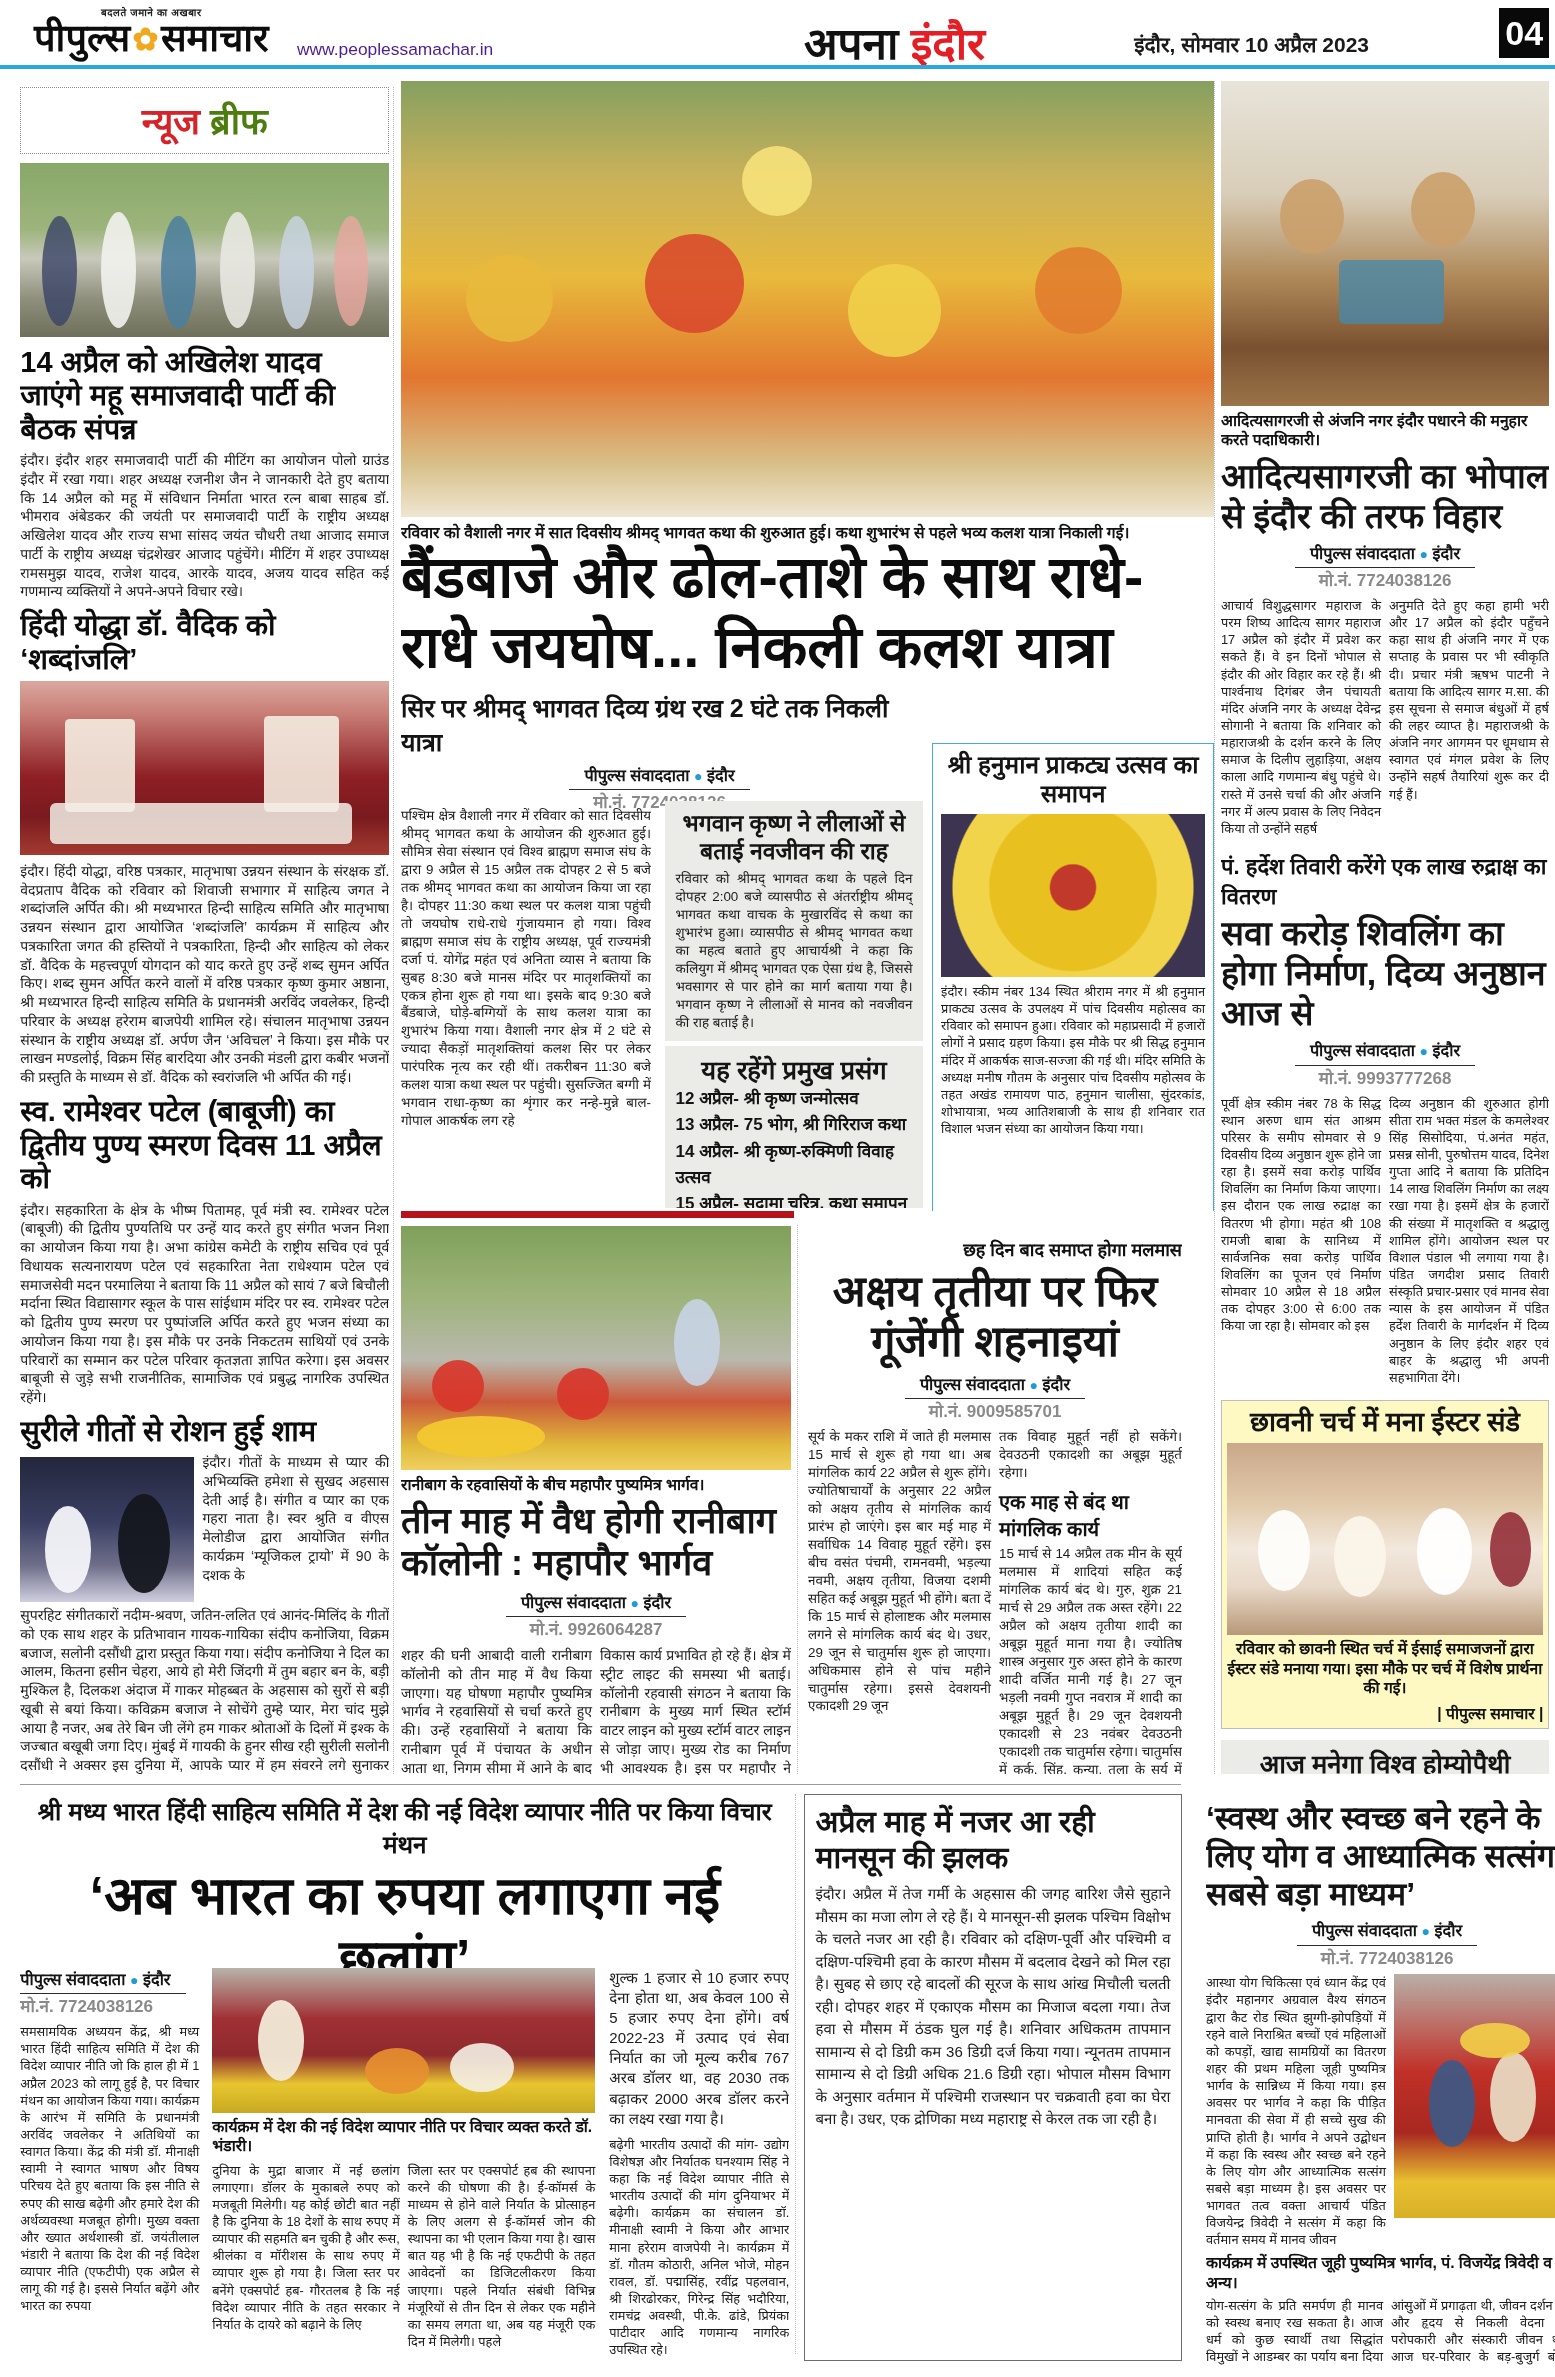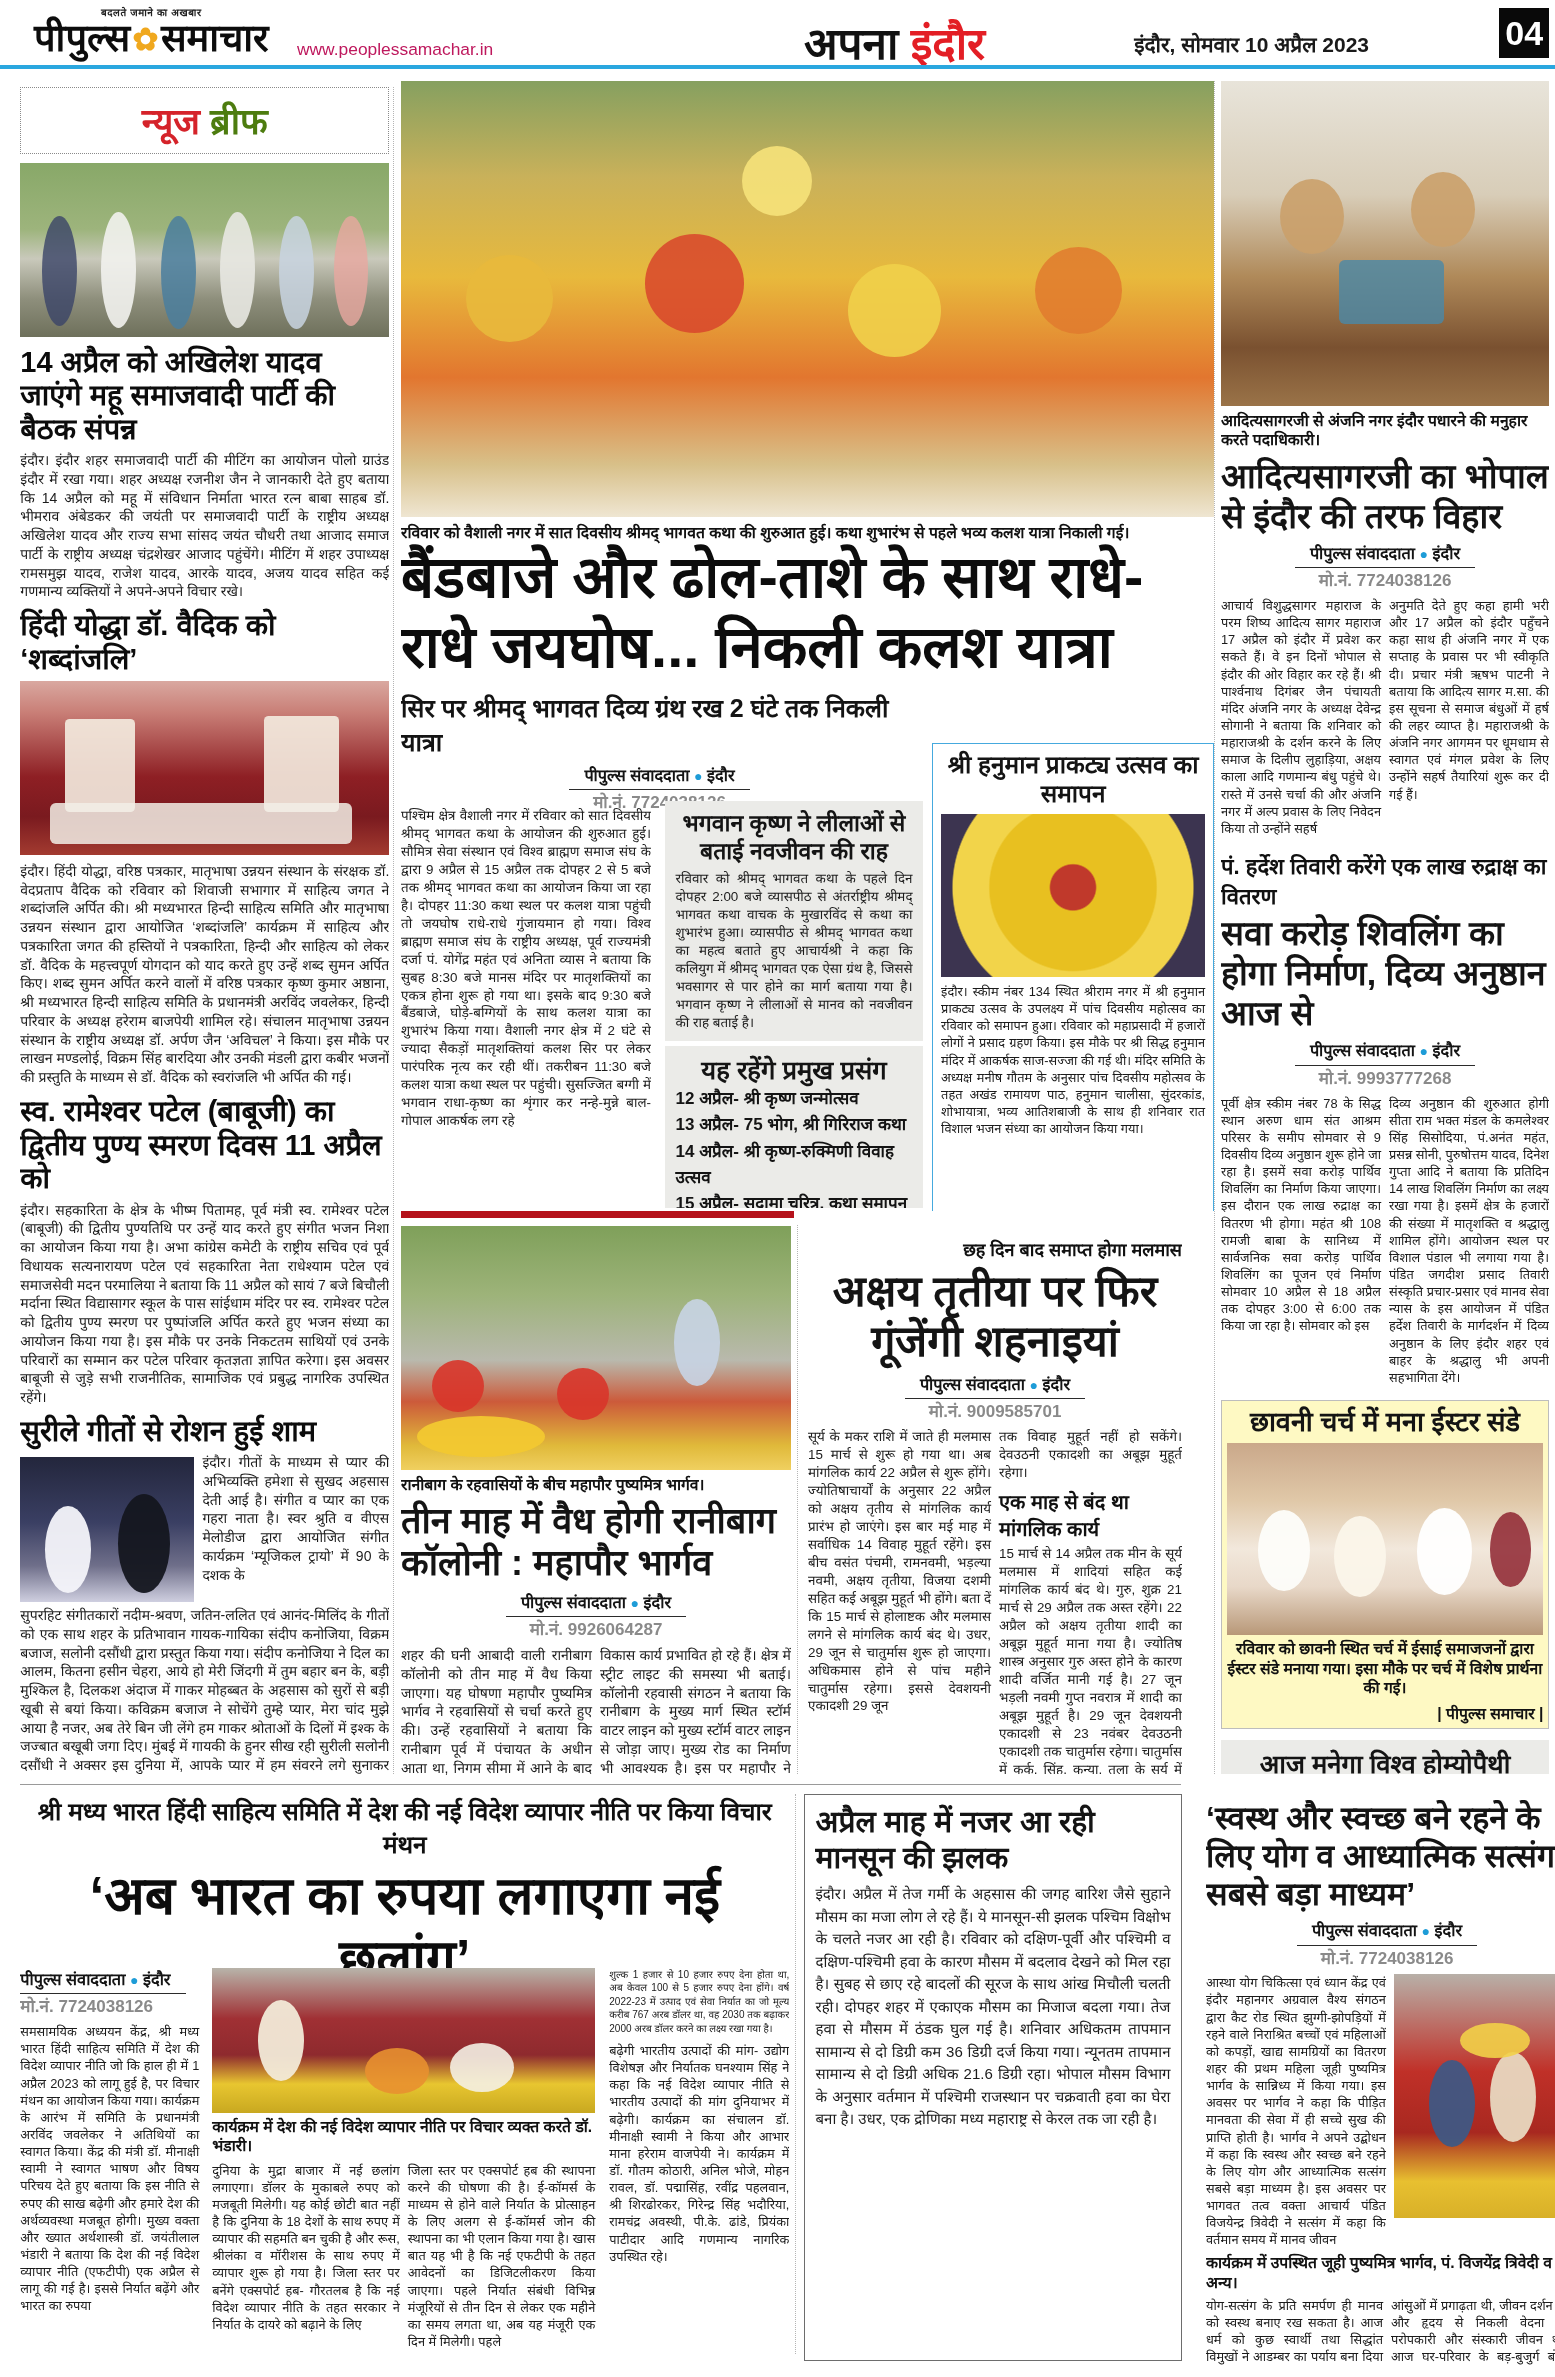--- a/index.html
+++ b/index.html
@@ -4,21 +4,21 @@
 <style>
   html,body{margin:0;padding:0;background:#fff;}
   body{font-family:"Liberation Sans",sans-serif;color:#141414;width:1555px;}
   .page{position:relative;width:1555px;height:2377px;background:#fff;overflow:hidden;}
   
   header{position:absolute;top:0;left:0;width:1555px;height:65px;}
   .mast-left{position:absolute;left:34px;top:4.6px;text-align:center;}
   .tagline{font-size:10px;font-weight:700;letter-spacing:0.6px;color:#222;}
   .logo{font-size:38px;font-weight:800;color:#0c0c0c;line-height:1.05;}
   .logo .flower{color:#f0a81e;font-size:31px;vertical-align:middle;padding:0 2.3px;}
-  .website{position:absolute;left:297px;top:39px;font-size:17.4px;color:#be185d;}
+  .website{position:absolute;left:297px;top:39px;font-size:17.4px;color:#4c1d95;}
   .section-title{position:absolute;left:804px;top:22px;font-size:44px;font-weight:800;line-height:1;}
   .section-title .blk{color:#111;}
   .section-title .red{color:#e31e25;}
   .date{position:absolute;right:186px;top:30px;font-size:21px;font-weight:700;color:#1a1a1a;}
   .pageno{position:absolute;right:5.8px;top:8.1px;width:50px;height:50px;background:#090909;color:#fff;
           font-size:34px;font-weight:700;display:flex;align-items:center;justify-content:center;}
   .bluebar{position:absolute;top:65px;left:0;width:1555px;height:4.1px;background:#2aa7df;}
   
   .vrule{position:absolute;border-left:1.2px dotted #b5b5b5;width:0;}
   .hrule{position:absolute;border-top:1.2px solid #9a9a9a;height:0;}
@@ -274,21 +274,21 @@
         <div class="blob" style="left:40%;top:55%;width:64px;height:46px;background:#e89030;opacity:.9;"></div>
         <div class="blob" style="left:62%;top:52%;width:64px;height:49px;background:#f4f0e4;opacity:.9;"></div>
       </div>
       <div class="caption" style="margin:3.5px 0 5.8px;">कार्यक्रम में देश की नई विदेश व्यापार नीति पर विचार व्यक्त करते डॉ. भंडारी।</div>
       <div class="cols-row">
         <div class="body-text" style="font-size:12.8px;">दुनिया के मुद्रा बाजार में नई छलांग लगाएगा। डॉलर के मुकाबले रुपए को मजबूती मिलेगी। यह कोई छोटी बात नहीं है कि दुनिया के 18 देशों के साथ रुपए में व्यापार की सहमति बन चुकी है और रूस, श्रीलंका व मॉरीशस के साथ रुपए में व्यापार शुरू हो गया है। जिला स्तर पर बनेंगे एक्सपोर्ट हब- गौरतलब है कि नई विदेश व्यापार नीति के तहत सरकार ने निर्यात के दायरे को बढ़ाने के लिए</div>
         <div class="body-text" style="font-size:12.8px;">जिला स्तर पर एक्सपोर्ट हब की स्थापना करने की घोषणा की है। ई-कॉमर्स के माध्यम से होने वाले निर्यात के प्रोत्साहन के लिए अलग से ई-कॉमर्स जोन की स्थापना का भी एलान किया गया है। खास बात यह भी है कि नई एफटीपी के तहत आवेदनों का डिजिटलीकरण किया जाएगा। पहले निर्यात संबंधी विभिन्न मंजूरियों से तीन दिन से लेकर एक महीने का समय लगता था, अब यह मंजूरी एक दिन में मिलेगी। पहले</div>
       </div>
     </div>
     <div style="position:absolute;left:589px;top:174px;width:180px;">
-      <div class="body-text" style="font-size:10px;">शुल्क 1 हजार से 10 हजार रुपए देना होता था, अब केवल 100 से 5 हजार रुपए देना होंगे। वर्ष 2022-23 में उत्पाद एवं सेवा निर्यात का जो मूल्य करीब 767 अरब डॉलर था, वह 2030 तक बढ़ाकर 2000 अरब डॉलर करने का लक्ष्य रखा गया है।</div>
+      <div class="body-text" style="font-size:15px;">शुल्क 1 हजार से 10 हजार रुपए देना होता था, अब केवल 100 से 5 हजार रुपए देना होंगे। वर्ष 2022-23 में उत्पाद एवं सेवा निर्यात का जो मूल्य करीब 767 अरब डॉलर था, वह 2030 तक बढ़ाकर 2000 अरब डॉलर करने का लक्ष्य रखा गया है।</div>
       <div class="body-text" style="font-size:12.8px;margin-top:7px;">बढ़ेगी भारतीय उत्पादों की मांग- उद्योग विशेषज्ञ और निर्यातक घनश्याम सिंह ने कहा कि नई विदेश व्यापार नीति से भारतीय उत्पादों की मांग दुनियाभर में बढ़ेगी। कार्यक्रम का संचालन डॉ. मीनाक्षी स्वामी ने किया और आभार माना हरेराम वाजपेयी ने। कार्यक्रम में डॉ. गौतम कोठारी, अनिल भोजे, मोहन रावल, डॉ. पद्मासिंह, रवींद्र पहलवान, श्री शिरढोरकर, गिरेन्द्र सिंह भदौरिया, रामचंद्र अवस्थी, पी.के. ढांडे, प्रियंका पाटीदार आदि गणमान्य नागरिक उपस्थित रहे।</div>
     </div>
   </div>
 
   <div class="region borderbox" style="left:804px;top:1794px;width:355px;height:546px;">
     <div class="h-right" style="font-size:30px;">अप्रैल माह में नजर आ रही मानसून की झलक</div>
     <div class="body-text" style="font-size:15px;line-height:1.5;margin-top:8.1px;">इंदौर। अप्रैल में तेज गर्मी के अहसास की जगह बारिश जैसे सुहाने मौसम का मजा लोग ले रहे हैं। ये मानसून-सी झलक पश्चिम विक्षोभ के चलते नजर आ रही है। रविवार को दक्षिण-पूर्वी और पश्चिमी व दक्षिण-पश्चिमी हवा के कारण मौसम में बदलाव देखने को मिल रहा है। सुबह से छाए रहे बादलों की सूरज के साथ आंख मिचौली चलती रही। दोपहर शहर में एकाएक मौसम का मिजाज बदला गया। तेज हवा से मौसम में ठंडक घुल गई है। शनिवार अधिकतम तापमान सामान्य से दो डिग्री कम 36 डिग्री दर्ज किया गया। न्यूनतम तापमान सामान्य से दो डिग्री अधिक 21.6 डिग्री रहा। भोपाल मौसम विभाग के अनुसार वर्तमान में पश्चिमी राजस्थान पर चक्रवाती हवा का घेरा बना है। उधर, एक द्रोणिका मध्य महाराष्ट्र से केरल तक जा रही है।</div>
   </div>
 
   <div class="region" style="left:1186px;top:1800px;width:362px;height:566px;margin-left:20px;">

